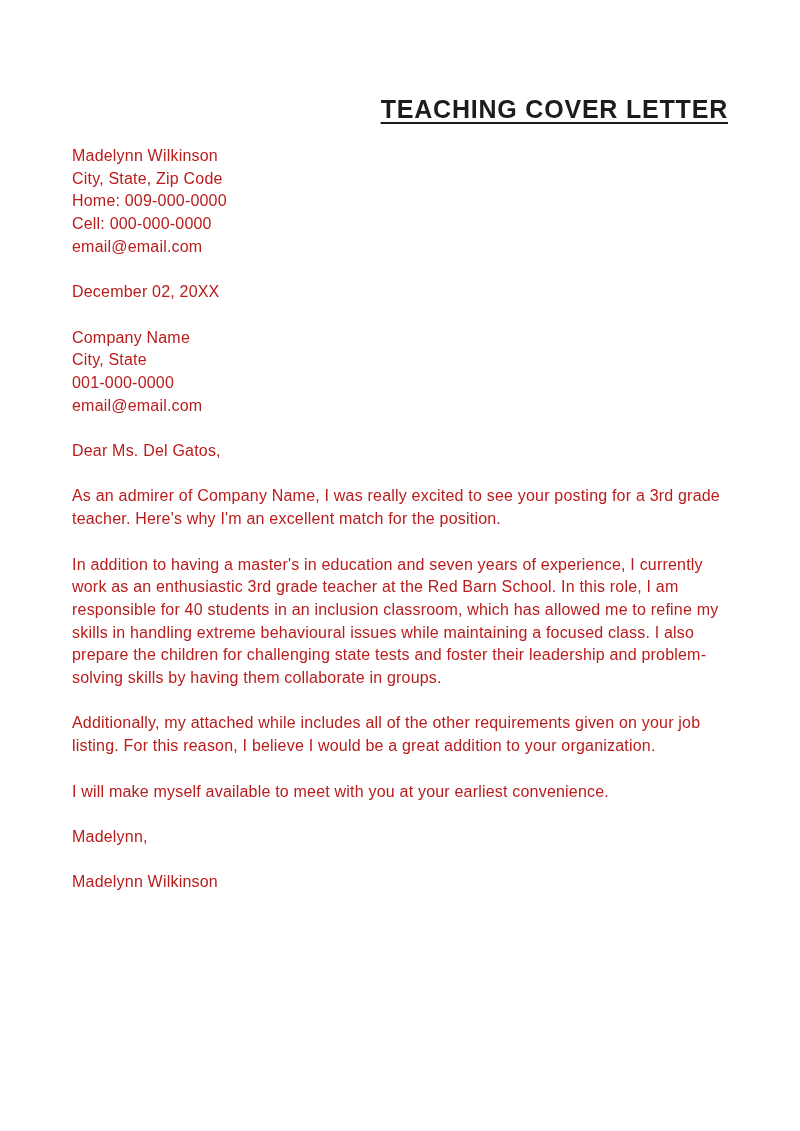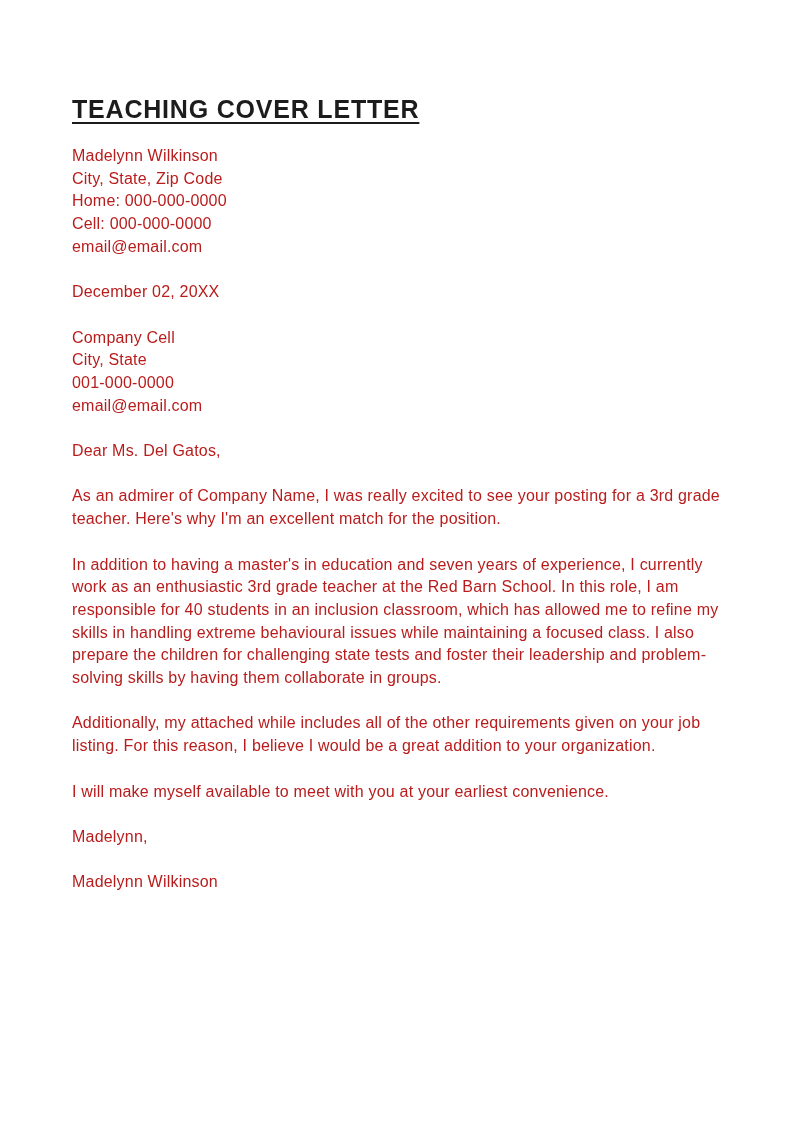--- a/index.html
+++ b/index.html
@@ -14,21 +14,21 @@
     margin: 0 auto;
     background: #ffffff;
     box-sizing: border-box;
     padding: 0 72px;
     overflow: hidden;
     font-family: "Liberation Sans", "DejaVu Sans", sans-serif;
   }
   .doc-title {
     margin: 0;
     padding-top: 95px;
-    text-align: left;
+    text-align: right;
     font-size: 25px;
     font-weight: 700;
     letter-spacing: 0.8px;
     color: #1c1c1c;
   }
   .doc-title span {
     text-decoration: underline;
     text-decoration-thickness: 2px;
     text-underline-offset: 4px;
   }
@@ -56,29 +56,29 @@
 
   <h1 class="doc-title">
     <span>TEACHING COVER LETTER</span>
   </h1>
 
   <div class="letter-body">
 
     <div class="block">
       <div>Madelynn Wilkinson</div>
       <div>City, State, Zip Code</div>
-      <div>Home: 000-000-0000</div>
+      <div>Home: 009-000-0000</div>
       <div>Cell: 000-000-0000</div>
       <div>email@email.com</div>
     </div>
 
     <div class="block">December 02, 20XX</div>
 
     <div class="block">
-      <div>Company Cell</div>
+      <div>Company Name</div>
       <div>City, State</div>
       <div>001-000-0000</div>
       <div>email@email.com</div>
     </div>
 
     <div class="block">Dear Ms. Del Gatos,</div>
 
     <p class="block">As an admirer of Company Name, I was really excited to see your posting for a 3rd grade teacher. Here's why I'm an excellent match for the position.</p>
 
     <p class="block">In addition to having a master's in education and seven years of experience, I currently work as an enthusiastic 3rd grade teacher at the Red Barn School. In this role, I am responsible for 40 students in an inclusion classroom, which has allowed me to refine my skills in handling extreme behavioural issues while maintaining a focused class. I also prepare the children for challenging state tests and foster their leadership and problem-solving skills by having them collaborate in groups.</p>

